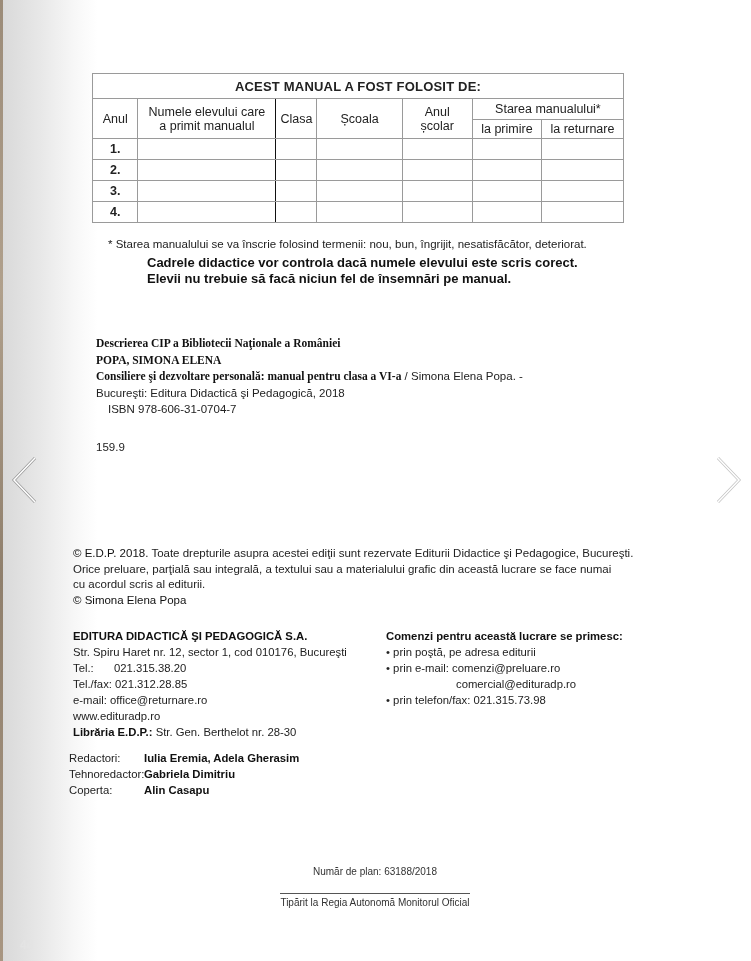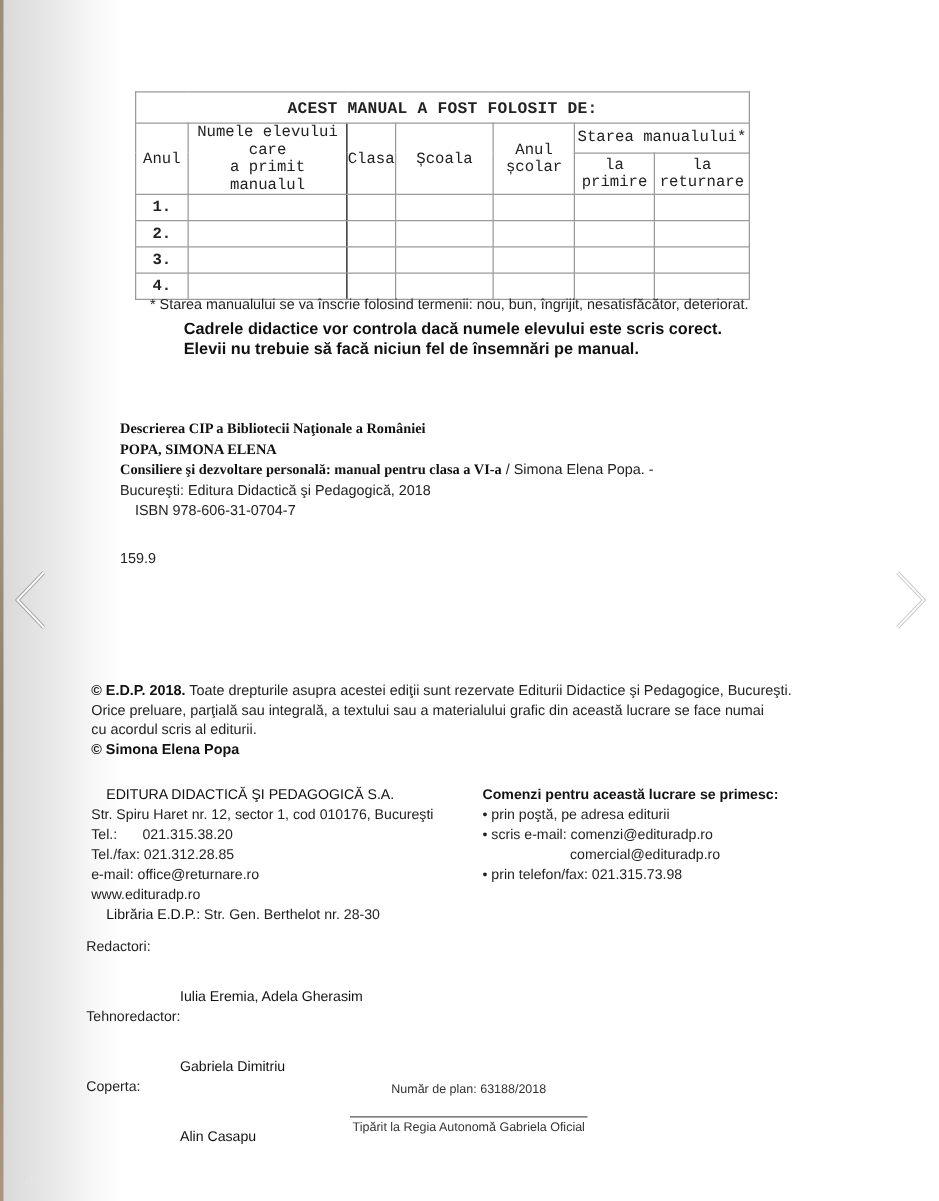--- a/index.html
+++ b/index.html
@@ -21,64 +21,64 @@
     position: absolute; width: 30px; height: 50px; cursor: pointer;
   }
   .nav-prev { left: 10px; top: 455px; }
   .nav-next { left: 713px; top: 455px; }
   .page-num {
     position: absolute; left: 20px; top: 938px; font-size: 12px; color: #e4e4e4; font-weight: bold;
   }
 
   
   .usage-table {
-    position: absolute; left: 108px; top: 73px; width: 492px;
+    position: absolute; left: 92px; top: 73px; width: 532px;
     border-collapse: collapse;
-    font-family: Liberation Mono, monospace;
+    font-family: Liberation Sans, sans-serif;
     font-size: 12.5px; color: #222;
   }
   .usage-table td, .usage-table th {
     border: 1px solid #9a9a9a; padding: 0; text-align: center; font-weight: normal;
   }
   .usage-table .title-row th {
     height: 24px; font-weight: bold; font-size: 13px; letter-spacing: 0.2px;
   }
   .usage-table .head1 th { height: 20px; line-height: 14px; }
   .usage-table .head2 th { height: 18px; }
   .usage-table .data-row td { height: 20px; }
   .usage-table .num { font-weight: bold; }
   .usage-table .dark-r { border-right: 1px solid #111; }
 
   .note {
-    position: absolute; left: 120px; top: 238px; font-size: 11.5px; color: #222;
+    position: absolute; left: 108px; top: 238px; font-size: 11.5px; color: #222;
   }
   .note-bold {
     position: absolute; left: 147px; font-size: 13px; font-weight: bold; color: #111;
   }
 
   .cip { position: absolute; left: 96px; top: 335px; font-size: 11.5px; line-height: 16.5px; color: #222; }
   .cip .b { font-weight: bold; color: #111; font-family: Liberation Serif, serif; }
   .cip .isbn { padding-left: 12px; }
   .class-num { position: absolute; left: 96px; top: 441px; font-size: 11.5px; color: #222; }
 
   .copyright { position: absolute; left: 73px; top: 546px; font-size: 11.5px; line-height: 15.5px; color: #222; width: 580px; }
-  .copyright .b { font-weight: bold; color: #111; }
+  .copyright .b { font-weight: normal; color: #111; }
 
   .publisher { position: absolute; left: 73px; top: 628px; font-size: 11.3px; line-height: 16px; color: #222; }
-  .publisher .b { font-weight: normal; color: #111; margin-left: 12px; }
+  .publisher .b { font-weight: bold; color: #111; }
   .publisher .tab { display: inline-block; width: 41px; }
 
   .orders { position: absolute; left: 386px; top: 628px; font-size: 11.3px; line-height: 16px; color: #222; }
   .orders .b { font-weight: bold; color: #111; }
   .orders .indent { padding-left: 70px; }
 
   .credits { position: absolute; left: 69px; top: 750px; font-size: 11.3px; line-height: 16px; color: #222; }
   .credits .row { display: flex; }
   .credits .lbl { width: 75px; }
-  .credits .val { font-weight: normal; color: #111; margin-top: 40px; }
+  .credits .val { font-weight: bold; color: #111; }
 
   .plan { position: absolute; left: 275px; top: 866px; width: 200px; text-align: center; font-size: 10px; color: #333; }
   .plan .line1 { border-bottom: 1px solid #555; margin: 0 5px; padding-bottom: 16px; }
   .plan .line2 { padding-top: 3px; }
 </style>
 </head>
 <body>
 
 <div class="wood-edge"></div>
 <div class="page-shadow"></div>
@@ -194,21 +194,21 @@
   <div><span class="tab">Tel.:</span><span>021.315.38.20</span></div>
   <div>Tel./fax: 021.312.28.85</div>
   <div>e-mail: office@returnare.ro</div>
   <div>www.edituradp.ro</div>
   <div><span class="b">Librăria E.D.P.:</span><span> Str. Gen. Berthelot nr. 28-30</span></div>
 </div>
 
 <div class="orders">
   <div class="b">Comenzi pentru această lucrare se primesc:</div>
   <div>• prin poştă, pe adresa editurii</div>
-  <div>• scris e-mail: comenzi@edituradp.ro</div>
+  <div>• prin e-mail: comenzi@preluare.ro</div>
   <div class="indent">comercial@edituradp.ro</div>
   <div>• prin telefon/fax: 021.315.73.98</div>
 </div>
 
 <div class="credits">
   <div class="row">
       <span class="lbl">Redactori:</span>
       <span class="val">Iulia Eremia, Adela Gherasim</span>
     </div>
   <div class="row">
@@ -216,14 +216,14 @@
       <span class="val">Gabriela Dimitriu</span>
     </div>
   <div class="row">
       <span class="lbl">Coperta:</span>
       <span class="val">Alin Casapu</span>
     </div>
 </div>
 
 <div class="plan">
   <div class="line1">Număr de plan: 63188/2018</div>
-  <div class="line2">Tipărit la Regia Autonomă Gabriela Oficial</div>
+  <div class="line2">Tipărit la Regia Autonomă Monitorul Oficial</div>
 </div>
 
 </body></html>

